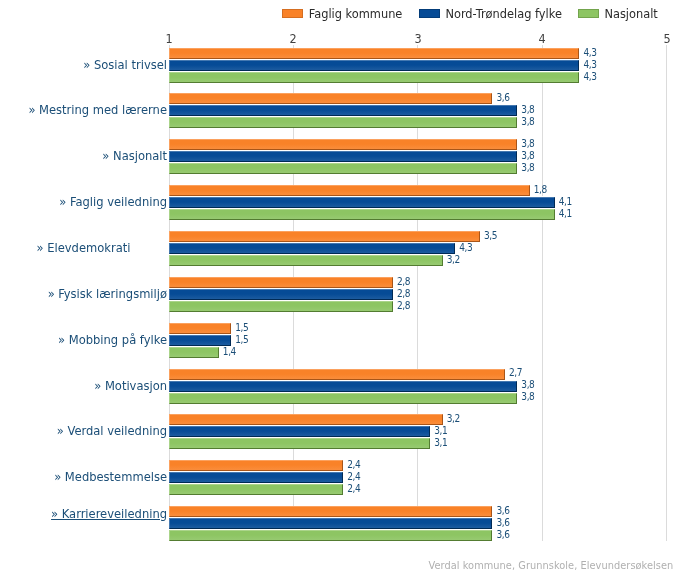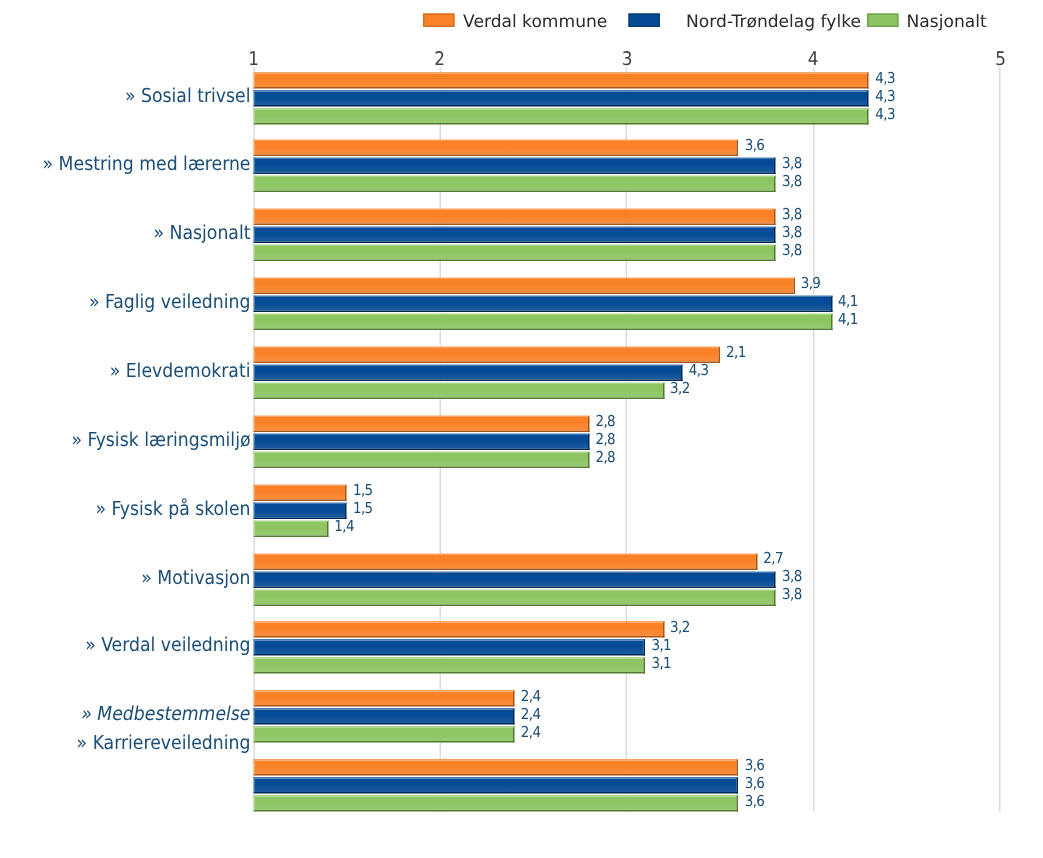--- a/index.html
+++ b/index.html
@@ -18,23 +18,23 @@
   .val{position:absolute;font-size:10px;font-stretch:condensed;letter-spacing:-0.4px;color:#1b4e77;white-space:nowrap;}
   .footer{position:absolute;font-size:9.8px;color:#b0b0b0;letter-spacing:0.05px;}
 </style>
 </head>
 <body>
 
 <div id="chart">
   <div class="legend">
       <div class="legend-item" style="left: 282.2px; top: 6.7px;">
         <div class="swatch" style="background: rgb(249, 130, 40); border: 1px solid rgb(213, 110, 33);"></div>
-        <span class="legend-label">Verdal kommune</span>
+        <span class="legend-label">Faglig kommune</span>
       </div>
-      <div class="legend-item" style="left: 418.9px; top: 6.7px; gap: 12px;">
+      <div class="legend-item" style="left: 418.9px; top: 6.7px;">
         <div class="swatch" style="background: rgb(6, 75, 150); border: 1px solid rgb(3, 60, 121);"></div>
         <span class="legend-label">Nord-Trøndelag fylke</span>
       </div>
       <div class="legend-item" style="left: 577.9px; top: 6.7px;">
         <div class="swatch" style="background: rgb(141, 197, 99); border: 1px solid rgb(115, 164, 77);"></div>
         <span class="legend-label">Nasjonalt</span>
       </div>
     </div>
   <div class="plot">
       <div class="gridline" style="left: 169px; top: 45.4px; height: 495.3px;"></div>
@@ -71,44 +71,44 @@
       <div class="bar" style="left: 169px; top: 139.3px; width: 348.25px; height: 11px; background: linear-gradient(rgb(249, 130, 40) 0%, rgb(249, 130, 40) 45%, rgb(250, 141, 59) 100%); border-width: 0.6px 1.4px 1.4px 0.6px; border-style: solid; border-color: rgb(251, 161, 94) rgb(168, 85, 24) rgb(168, 85, 24) rgb(251, 161, 94); box-sizing: border-box;"></div>
       <div class="val" style="left: 521.35px; top: 138.2px;">3,8</div>
       <div class="bar" style="left: 169px; top: 151.3px; width: 348.25px; height: 11px; background: linear-gradient(rgb(6, 75, 150) 0%, rgb(6, 75, 150) 45%, rgb(28, 91, 159) 100%); border-width: 0.6px 1.4px 1.4px 0.6px; border-style: solid; border-color: rgb(68, 120, 176) rgb(0, 42, 85) rgb(0, 42, 85) rgb(68, 120, 176); box-sizing: border-box;"></div>
       <div class="val" style="left: 521.35px; top: 150.2px;">3,8</div>
       <div class="bar" style="left: 169px; top: 163.3px; width: 348.25px; height: 11px; background: linear-gradient(rgb(141, 197, 99) 0%, rgb(141, 197, 99) 45%, rgb(151, 202, 113) 100%); border-width: 0.6px 1.4px 1.4px 0.6px; border-style: solid; border-color: rgb(170, 212, 138) rgb(83, 124, 49) rgb(83, 124, 49) rgb(170, 212, 138); box-sizing: border-box;"></div>
       <div class="val" style="left: 521.35px; top: 162.2px;">3,8</div>
       <div class="cat-label" style="right: 528px; left: 0px; width: 167px; top: 194.15px;">» Faglig veiledning</div>
       <div class="spacer" style="left: 169px; top: 196.15px; width: 385.562px; height: 1px;"></div>
       <div class="spacer" style="left: 169px; top: 208.15px; width: 385.562px; height: 1px;"></div>
       <div class="bar" style="left: 169px; top: 185.15px; width: 360.688px; height: 11px; background: linear-gradient(rgb(249, 130, 40) 0%, rgb(249, 130, 40) 45%, rgb(250, 141, 59) 100%); border-width: 0.6px 1.4px 1.4px 0.6px; border-style: solid; border-color: rgb(251, 161, 94) rgb(168, 85, 24) rgb(168, 85, 24) rgb(251, 161, 94); box-sizing: border-box;"></div>
-      <div class="val" style="left: 533.788px; top: 184.05px;">3,9</div>
+      <div class="val" style="left: 533.788px; top: 184.05px;">1,8</div>
       <div class="bar" style="left: 169px; top: 197.15px; width: 385.562px; height: 11px; background: linear-gradient(rgb(6, 75, 150) 0%, rgb(6, 75, 150) 45%, rgb(28, 91, 159) 100%); border-width: 0.6px 1.4px 1.4px 0.6px; border-style: solid; border-color: rgb(68, 120, 176) rgb(0, 42, 85) rgb(0, 42, 85) rgb(68, 120, 176); box-sizing: border-box;"></div>
       <div class="val" style="left: 558.663px; top: 196.05px;">4,1</div>
       <div class="bar" style="left: 169px; top: 209.15px; width: 385.562px; height: 11px; background: linear-gradient(rgb(141, 197, 99) 0%, rgb(141, 197, 99) 45%, rgb(151, 202, 113) 100%); border-width: 0.6px 1.4px 1.4px 0.6px; border-style: solid; border-color: rgb(170, 212, 138) rgb(83, 124, 49) rgb(83, 124, 49) rgb(170, 212, 138); box-sizing: border-box;"></div>
       <div class="val" style="left: 558.663px; top: 208.05px;">4,1</div>
-      <div class="cat-label" style="right: 528px; left: 0px; width: 167px; top: 240px;">» Elevdemokrati</div>
+      <div class="cat-label" style="right: 528px; left: 0px; width: 167px; top: 240px; text-align: center;">» Elevdemokrati</div>
       <div class="spacer" style="left: 169px; top: 242px; width: 310.938px; height: 1px;"></div>
       <div class="spacer" style="left: 169px; top: 254px; width: 286.062px; height: 1px;"></div>
       <div class="bar" style="left: 169px; top: 231px; width: 310.938px; height: 11px; background: linear-gradient(rgb(249, 130, 40) 0%, rgb(249, 130, 40) 45%, rgb(250, 141, 59) 100%); border-width: 0.6px 1.4px 1.4px 0.6px; border-style: solid; border-color: rgb(251, 161, 94) rgb(168, 85, 24) rgb(168, 85, 24) rgb(251, 161, 94); box-sizing: border-box;"></div>
-      <div class="val" style="left: 484.038px; top: 229.9px;">2,1</div>
+      <div class="val" style="left: 484.038px; top: 229.9px;">3,5</div>
       <div class="bar" style="left: 169px; top: 243px; width: 286.062px; height: 11px; background: linear-gradient(rgb(6, 75, 150) 0%, rgb(6, 75, 150) 45%, rgb(28, 91, 159) 100%); border-width: 0.6px 1.4px 1.4px 0.6px; border-style: solid; border-color: rgb(68, 120, 176) rgb(0, 42, 85) rgb(0, 42, 85) rgb(68, 120, 176); box-sizing: border-box;"></div>
       <div class="val" style="left: 459.163px; top: 241.9px;">4,3</div>
       <div class="bar" style="left: 169px; top: 255px; width: 273.625px; height: 11px; background: linear-gradient(rgb(141, 197, 99) 0%, rgb(141, 197, 99) 45%, rgb(151, 202, 113) 100%); border-width: 0.6px 1.4px 1.4px 0.6px; border-style: solid; border-color: rgb(170, 212, 138) rgb(83, 124, 49) rgb(83, 124, 49) rgb(170, 212, 138); box-sizing: border-box;"></div>
       <div class="val" style="left: 446.725px; top: 253.9px;">3,2</div>
       <div class="cat-label" style="right: 528px; left: 0px; width: 167px; top: 285.85px; text-align: right;">» Fysisk læringsmiljø</div>
       <div class="spacer" style="left: 169px; top: 287.85px; width: 223.875px; height: 1px;"></div>
       <div class="spacer" style="left: 169px; top: 299.85px; width: 223.875px; height: 1px;"></div>
       <div class="bar" style="left: 169px; top: 276.85px; width: 223.875px; height: 11px; background: linear-gradient(rgb(249, 130, 40) 0%, rgb(249, 130, 40) 45%, rgb(250, 141, 59) 100%); border-width: 0.6px 1.4px 1.4px 0.6px; border-style: solid; border-color: rgb(251, 161, 94) rgb(168, 85, 24) rgb(168, 85, 24) rgb(251, 161, 94); box-sizing: border-box;"></div>
       <div class="val" style="left: 396.975px; top: 275.75px;">2,8</div>
       <div class="bar" style="left: 169px; top: 288.85px; width: 223.875px; height: 11px; background: linear-gradient(rgb(6, 75, 150) 0%, rgb(6, 75, 150) 45%, rgb(28, 91, 159) 100%); border-width: 0.6px 1.4px 1.4px 0.6px; border-style: solid; border-color: rgb(68, 120, 176) rgb(0, 42, 85) rgb(0, 42, 85) rgb(68, 120, 176); box-sizing: border-box;"></div>
       <div class="val" style="left: 396.975px; top: 287.75px;">2,8</div>
       <div class="bar" style="left: 169px; top: 300.85px; width: 223.875px; height: 11px; background: linear-gradient(rgb(141, 197, 99) 0%, rgb(141, 197, 99) 45%, rgb(151, 202, 113) 100%); border-width: 0.6px 1.4px 1.4px 0.6px; border-style: solid; border-color: rgb(170, 212, 138) rgb(83, 124, 49) rgb(83, 124, 49) rgb(170, 212, 138); box-sizing: border-box;"></div>
       <div class="val" style="left: 396.975px; top: 299.75px;">2,8</div>
-      <div class="cat-label" style="right: 528px; left: 0px; width: 167px; top: 331.7px;">» Fysisk på skolen</div>
+      <div class="cat-label" style="right: 528px; left: 0px; width: 167px; top: 331.7px;">» Mobbing på fylke</div>
       <div class="spacer" style="left: 169px; top: 333.7px; width: 62.1875px; height: 1px;"></div>
       <div class="spacer" style="left: 169px; top: 345.7px; width: 62.1875px; height: 1px;"></div>
       <div class="bar" style="left: 169px; top: 322.7px; width: 62.1875px; height: 11px; background: linear-gradient(rgb(249, 130, 40) 0%, rgb(249, 130, 40) 45%, rgb(250, 141, 59) 100%); border-width: 0.6px 1.4px 1.4px 0.6px; border-style: solid; border-color: rgb(251, 161, 94) rgb(168, 85, 24) rgb(168, 85, 24) rgb(251, 161, 94); box-sizing: border-box;"></div>
       <div class="val" style="left: 235.287px; top: 321.6px;">1,5</div>
       <div class="bar" style="left: 169px; top: 334.7px; width: 62.1875px; height: 11px; background: linear-gradient(rgb(6, 75, 150) 0%, rgb(6, 75, 150) 45%, rgb(28, 91, 159) 100%); border-width: 0.6px 1.4px 1.4px 0.6px; border-style: solid; border-color: rgb(68, 120, 176) rgb(0, 42, 85) rgb(0, 42, 85) rgb(68, 120, 176); box-sizing: border-box;"></div>
       <div class="val" style="left: 235.287px; top: 333.6px;">1,5</div>
       <div class="bar" style="left: 169px; top: 346.7px; width: 49.75px; height: 11px; background: linear-gradient(rgb(141, 197, 99) 0%, rgb(141, 197, 99) 45%, rgb(151, 202, 113) 100%); border-width: 0.6px 1.4px 1.4px 0.6px; border-style: solid; border-color: rgb(170, 212, 138) rgb(83, 124, 49) rgb(83, 124, 49) rgb(170, 212, 138); box-sizing: border-box;"></div>
       <div class="val" style="left: 222.85px; top: 345.6px;">1,4</div>
       <div class="cat-label" style="right: 528px; left: 0px; width: 167px; top: 377.55px;">» Motivasjon</div>
       <div class="spacer" style="left: 169px; top: 379.55px; width: 348.25px; height: 1px;"></div>
@@ -121,32 +121,33 @@
       <div class="val" style="left: 521.35px; top: 391.45px;">3,8</div>
       <div class="cat-label" style="right: 528px; left: 0px; width: 167px; top: 423.4px;">» Verdal veiledning</div>
       <div class="spacer" style="left: 169px; top: 425.4px; width: 273.625px; height: 1px;"></div>
       <div class="spacer" style="left: 169px; top: 437.4px; width: 261.188px; height: 1px;"></div>
       <div class="bar" style="left: 169px; top: 414.4px; width: 273.625px; height: 11px; background: linear-gradient(rgb(249, 130, 40) 0%, rgb(249, 130, 40) 45%, rgb(250, 141, 59) 100%); border-width: 0.6px 1.4px 1.4px 0.6px; border-style: solid; border-color: rgb(251, 161, 94) rgb(168, 85, 24) rgb(168, 85, 24) rgb(251, 161, 94); box-sizing: border-box;"></div>
       <div class="val" style="left: 446.725px; top: 413.3px;">3,2</div>
       <div class="bar" style="left: 169px; top: 426.4px; width: 261.188px; height: 11px; background: linear-gradient(rgb(6, 75, 150) 0%, rgb(6, 75, 150) 45%, rgb(28, 91, 159) 100%); border-width: 0.6px 1.4px 1.4px 0.6px; border-style: solid; border-color: rgb(68, 120, 176) rgb(0, 42, 85) rgb(0, 42, 85) rgb(68, 120, 176); box-sizing: border-box;"></div>
       <div class="val" style="left: 434.288px; top: 425.3px;">3,1</div>
       <div class="bar" style="left: 169px; top: 438.4px; width: 261.188px; height: 11px; background: linear-gradient(rgb(141, 197, 99) 0%, rgb(141, 197, 99) 45%, rgb(151, 202, 113) 100%); border-width: 0.6px 1.4px 1.4px 0.6px; border-style: solid; border-color: rgb(170, 212, 138) rgb(83, 124, 49) rgb(83, 124, 49) rgb(170, 212, 138); box-sizing: border-box;"></div>
       <div class="val" style="left: 434.288px; top: 437.3px;">3,1</div>
-      <div class="cat-label" style="right: 500px; left: 0px; width: 167px; top: 469.25px; font-style: italic;">» Medbestemmelse</div>
+      <div class="cat-label" style="right: 500px; left: 0px; width: 167px; top: 469.25px;">» Medbestemmelse</div>
       <div class="spacer" style="left: 169px; top: 471.25px; width: 174.125px; height: 1px;"></div>
       <div class="spacer" style="left: 169px; top: 483.25px; width: 174.125px; height: 1px;"></div>
       <div class="bar" style="left: 169px; top: 460.25px; width: 174.125px; height: 11px; background: linear-gradient(rgb(249, 130, 40) 0%, rgb(249, 130, 40) 45%, rgb(250, 141, 59) 100%); border-width: 0.6px 1.4px 1.4px 0.6px; border-style: solid; border-color: rgb(251, 161, 94) rgb(168, 85, 24) rgb(168, 85, 24) rgb(251, 161, 94); box-sizing: border-box;"></div>
       <div class="val" style="left: 347.225px; top: 459.15px;">2,4</div>
       <div class="bar" style="left: 169px; top: 472.25px; width: 174.125px; height: 11px; background: linear-gradient(rgb(6, 75, 150) 0%, rgb(6, 75, 150) 45%, rgb(28, 91, 159) 100%); border-width: 0.6px 1.4px 1.4px 0.6px; border-style: solid; border-color: rgb(68, 120, 176) rgb(0, 42, 85) rgb(0, 42, 85) rgb(68, 120, 176); box-sizing: border-box;"></div>
       <div class="val" style="left: 347.225px; top: 471.15px;">2,4</div>
       <div class="bar" style="left: 169px; top: 484.25px; width: 174.125px; height: 11px; background: linear-gradient(rgb(141, 197, 99) 0%, rgb(141, 197, 99) 45%, rgb(151, 202, 113) 100%); border-width: 0.6px 1.4px 1.4px 0.6px; border-style: solid; border-color: rgb(170, 212, 138) rgb(83, 124, 49) rgb(83, 124, 49) rgb(170, 212, 138); box-sizing: border-box;"></div>
       <div class="val" style="left: 347.225px; top: 483.15px;">2,4</div>
-      <div class="cat-label" style="right: 528px; left: 0px; width: 167px; top: 488px;">» Karriereveiledning</div>
+      <div class="cat-label" style="right: 528px; left: 0px; width: 167px; top: 506px; text-decoration: underline;">» Karriereveiledning</div>
       <div class="spacer" style="left: 169px; top: 517.1px; width: 323.375px; height: 1px;"></div>
       <div class="spacer" style="left: 169px; top: 529.1px; width: 323.375px; height: 1px;"></div>
       <div class="bar" style="left: 169px; top: 506.1px; width: 323.375px; height: 11px; background: linear-gradient(rgb(249, 130, 40) 0%, rgb(249, 130, 40) 45%, rgb(250, 141, 59) 100%); border-width: 0.6px 1.4px 1.4px 0.6px; border-style: solid; border-color: rgb(251, 161, 94) rgb(168, 85, 24) rgb(168, 85, 24) rgb(251, 161, 94); box-sizing: border-box;"></div>
       <div class="val" style="left: 496.475px; top: 505px;">3,6</div>
       <div class="bar" style="left: 169px; top: 518.1px; width: 323.375px; height: 11px; background: linear-gradient(rgb(6, 75, 150) 0%, rgb(6, 75, 150) 45%, rgb(28, 91, 159) 100%); border-width: 0.6px 1.4px 1.4px 0.6px; border-style: solid; border-color: rgb(68, 120, 176) rgb(0, 42, 85) rgb(0, 42, 85) rgb(68, 120, 176); box-sizing: border-box;"></div>
       <div class="val" style="left: 496.475px; top: 517px;">3,6</div>
       <div class="bar" style="left: 169px; top: 530.1px; width: 323.375px; height: 11px; background: linear-gradient(rgb(141, 197, 99) 0%, rgb(141, 197, 99) 45%, rgb(151, 202, 113) 100%); border-width: 0.6px 1.4px 1.4px 0.6px; border-style: solid; border-color: rgb(170, 212, 138) rgb(83, 124, 49) rgb(83, 124, 49) rgb(170, 212, 138); box-sizing: border-box;"></div>
       <div class="val" style="left: 496.475px; top: 529px;">3,6</div>
     </div>
+  <div class="footer" style="left: 428.5px; top: 559.5px;">Verdal kommune, Grunnskole, Elevundersøkelsen</div>
 </div>
 
 </body></html>

